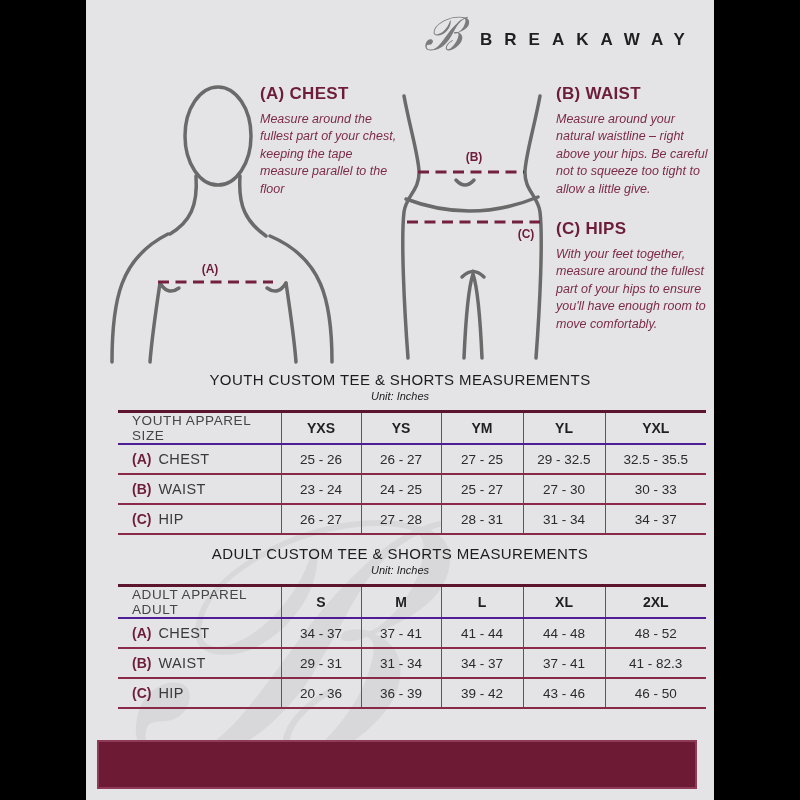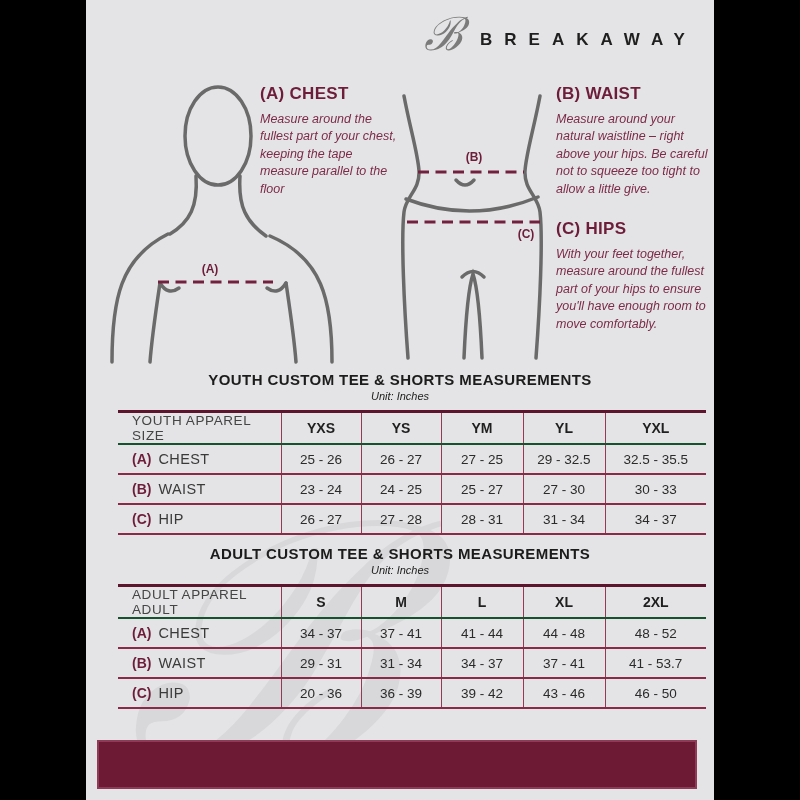--- a/index.html
+++ b/index.html
@@ -51,41 +51,41 @@
     margin:7px 0 0 0; font-style:italic; font-size:12.5px; line-height:17.4px;
     color:#7c2b49;
   }
   #sec-chest{left:174px; top:84px; width:142px;}
   #sec-waist{left:470px; top:84px; width:154px;}
   #sec-hips{left:470px; top:219px; width:152px;}
 
   
   .tbl-title{
     position:absolute; left:0; width:628px; text-align:center;
-    font-size:15px; font-weight:bold; color:#1c1c1c; letter-spacing:0.4px; z-index:2;
+    font-size:15px; font-weight:normal; color:#1c1c1c; letter-spacing:0.4px; z-index:2;
   }
   .tbl-unit{
     position:absolute; left:0; width:628px; text-align:center;
     font-size:11px; font-style:italic; color:#1c1c1c; z-index:2;
   }
   #youth-title{top:371px;} #youth-unit{top:390px;}
   #adult-title{top:545px;} #adult-unit{top:564px;}
 
   
   .size-table{
     position:absolute; left:32px; width:588px; border-collapse:collapse;
     table-layout:fixed; z-index:2;
   }
   #youth-table{top:410px;}
   #adult-table{top:584px;}
   .size-table thead tr{height:32px;}
   .size-table tbody tr{height:30px;}
   .size-table th,.size-table td{padding:0; vertical-align:middle;}
   .size-table thead th{
-    border-top:3px solid #5c152c; border-bottom:2px solid #14532d;
+    border-top:3px solid #5c152c; border-bottom:2px solid #4c1d95;
     font-size:14px; font-weight:bold; color:#1f1f1f;
   }
   .size-table thead th.rowhead{
     font-weight:normal; font-size:13.5px; color:#454545; letter-spacing:0.6px;
     text-align:left; padding-left:14px;
   }
   .size-table tbody th,.size-table tbody td{border-bottom:2px solid #8a2a48;}
   .size-table .v{border-left:1.5px solid #95germ;}
   .size-table td.v,.size-table th.v{border-left:1.5px solid #953a56;}
   .size-table tbody th.rowlab{text-align:left; padding-left:14px; font-weight:normal;}
@@ -254,21 +254,21 @@
         <td class="v">48 - 52</td>
       </tr>
       <tr>
         <th class="rowlab">
           <span class="pfx">(B)</span><span class="rl">WAIST</span>
         </th>
         <td class="v">29 - 31</td>
         <td class="v">31 - 34</td>
         <td class="v">34 - 37</td>
         <td class="v">37 - 41</td>
-        <td class="v">41 - 53.7</td>
+        <td class="v">41 - 82.3</td>
       </tr>
       <tr>
         <th class="rowlab">
           <span class="pfx">(C)</span><span class="rl">HIP</span>
         </th>
         <td class="v">20 - 36</td>
         <td class="v">36 - 39</td>
         <td class="v">39 - 42</td>
         <td class="v">43 - 46</td>
         <td class="v">46 - 50</td>

